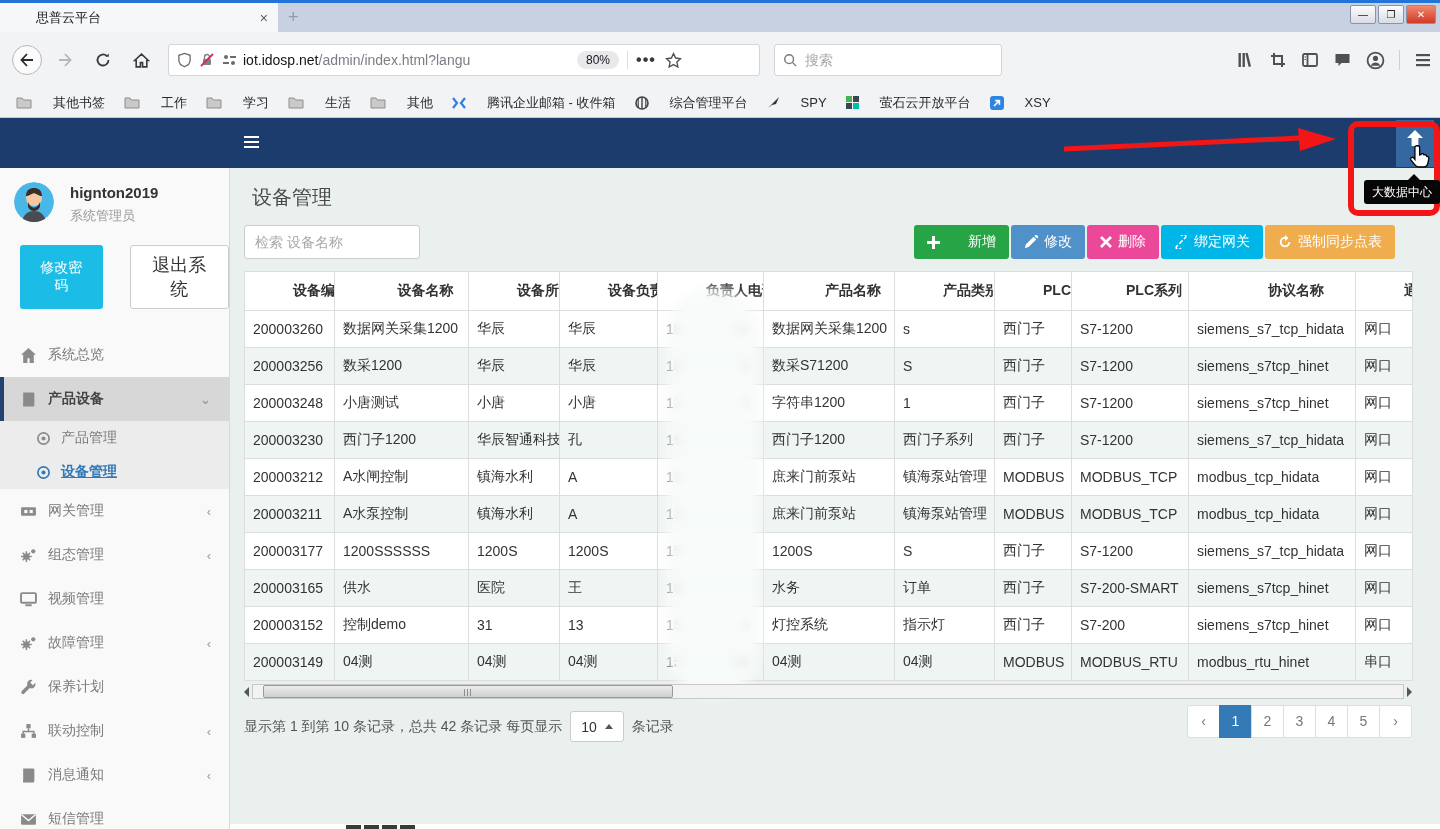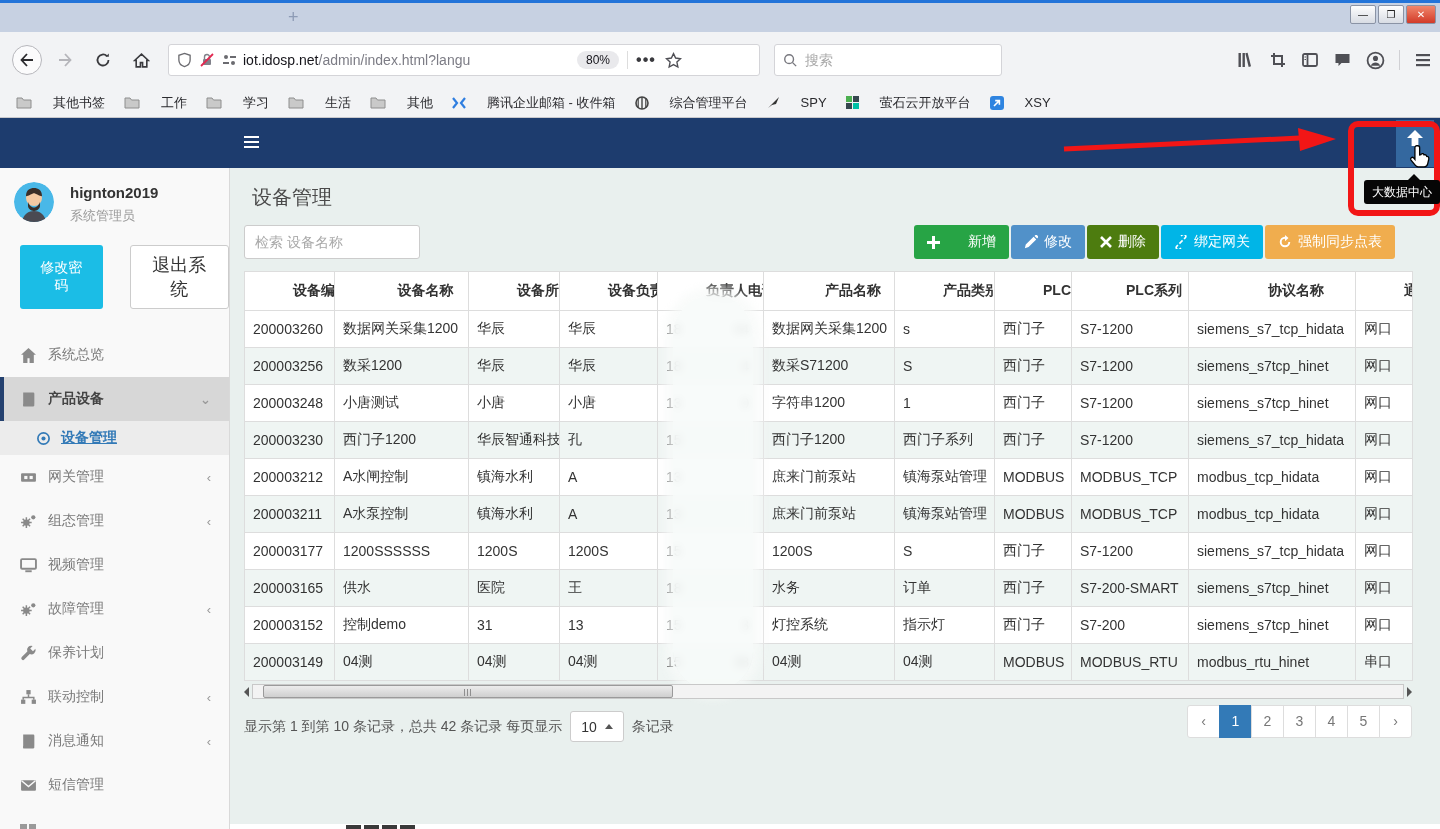--- a/index.html
+++ b/index.html
@@ -77,21 +77,21 @@
   .toolrow { display:flex; justify-content:space-between; align-items:center; margin:4px 17px 12px 0; }
   .devsearch { width:176px; height:34px; border:1px solid #ccc; border-radius:3px; padding:0 10px;
                font-size:14px; color:#555; outline:none; font-family:inherit; background:#fff; }
   .devsearch::placeholder, .searchbar input::placeholder { color:#a9a9a9; }
   .actions { display:flex; gap:2px; }
   .abtn { height:34px; border:none; border-radius:3px; color:#fff; font-size:14px; padding:0 13px;
           display:flex; align-items:center; gap:6px; font-family:inherit; }
   .abtn svg { flex:none; }
   .a-add { background:#27a445;gap:28px; }
   .a-edit { background:#5191c9; }
-  .a-del { background:#4d7c0f; }
+  .a-del { background:#ec4899; }
   .a-bind { background:#00b5e7; }
   .a-sync { background:#f0ad4e; }
 
   .tablewrap { position:relative; }
   table { width:1168px; border-collapse:collapse; table-layout:fixed; background:#fff; font-size:14px; color:#333; }
   th { height:39px; border:1px solid #ddd; font-weight:bold; text-align:center; background:#fff; white-space:nowrap; overflow:hidden;padding-left:48px; }
   td { height:37px; border:1px solid #ddd; padding:0 8px; white-space:nowrap; overflow:hidden; }
   tbody tr:nth-child(even) td { background:#eff5f3; }
   .phonecell { display:flex; justify-content:space-between; padding-right:6px; }
   .blurcap { position:absolute; left:429px; top:24px; width:80px; height:396px; border-radius:44px;
@@ -133,20 +133,24 @@
              color:#fff; font-size:12px; padding:0 8px; border-radius:3px; white-space:nowrap; }
   .tooltip::before { content:""; position:absolute; top:-6px; left:44px; border:6px solid transparent;
                      border-bottom-color:#060606; border-top:none; }
   .cursor { position:absolute; left:1408px; top:26px; }
 </style>
 </head>
 <body>
 
 <div class="titlebar">
   <div class="topline"></div>
+  <div class="tab">
+    <span>思普云平台</span>
+    <span class="tab-close">×</span>
+  </div>
   <div class="newtab">+</div>
   <div class="winctl">
     <div class="winbtn">—</div>
     <div class="winbtn">❐</div>
     <div class="winbtn close">✕</div>
   </div>
 </div>
 
 <div class="toolbar">
   <div class="navbtn backcircle">
@@ -352,20 +356,27 @@
       </div>
       <div class="mi active-parent">
         <svg class="ic" viewBox="0 0 16 16">
             <path d="M3 1.5h9.5a1 1 0 0 1 1 1V12a1 1 0 0 1-1 1H5l-2 1.8V1.5z" fill="currentColor"></path>
             <rect x="3" y="12" width="10.5" height="2.5" rx="1" fill="currentColor"></rect>
           </svg>
         <span>产品设备</span>
         <span class="chev">⌄</span>
       </div>
       <div class="submenu">
+        <div class="smi">
+          <svg class="ic" viewBox="0 0 16 16">
+              <circle cx="8" cy="8" r="6" fill="none" stroke="currentColor" stroke-width="1.8"></circle>
+              <circle cx="8" cy="8" r="2.2" fill="currentColor"></circle>
+            </svg>
+          <span>产品管理</span>
+        </div>
         <div class="smi active">
           <svg class="ic" viewBox="0 0 16 16">
               <circle cx="8" cy="8" r="6" fill="none" stroke="currentColor" stroke-width="1.8"></circle>
               <circle cx="8" cy="8" r="2.2" fill="currentColor"></circle>
             </svg>
           <span>设备管理</span>
         </div>
       </div>
       <div class="mi">
         <svg class="ic" viewBox="0 0 16 16">

